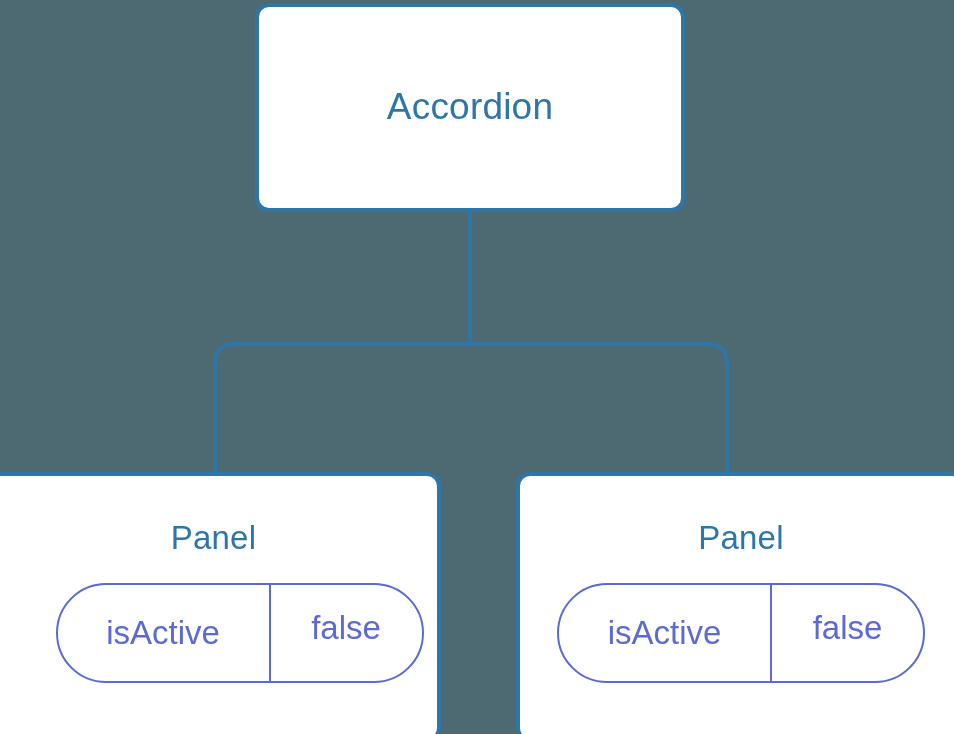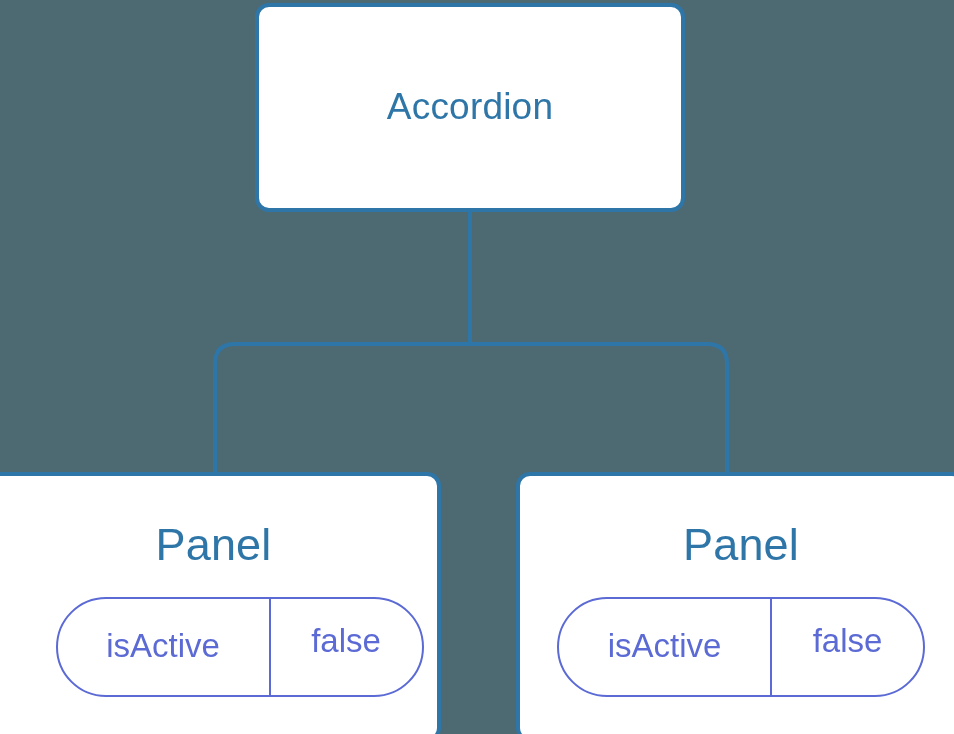--- a/index.html
+++ b/index.html
@@ -61,21 +61,21 @@
     white-space: nowrap;
   }
 
   .node-leaf {
     top: 472px;
     height: 270px;       
     padding-top: 44px;
   }
 
   .node-leaf .node-title {
-    font-size: 45px;
+    font-size: 33px;
   }
 
   .node-leaf-left {
     left: -14px;         
     width: 455px;
   }
 
   .node-leaf-right {
     left: 516px;
     width: 450px;        

